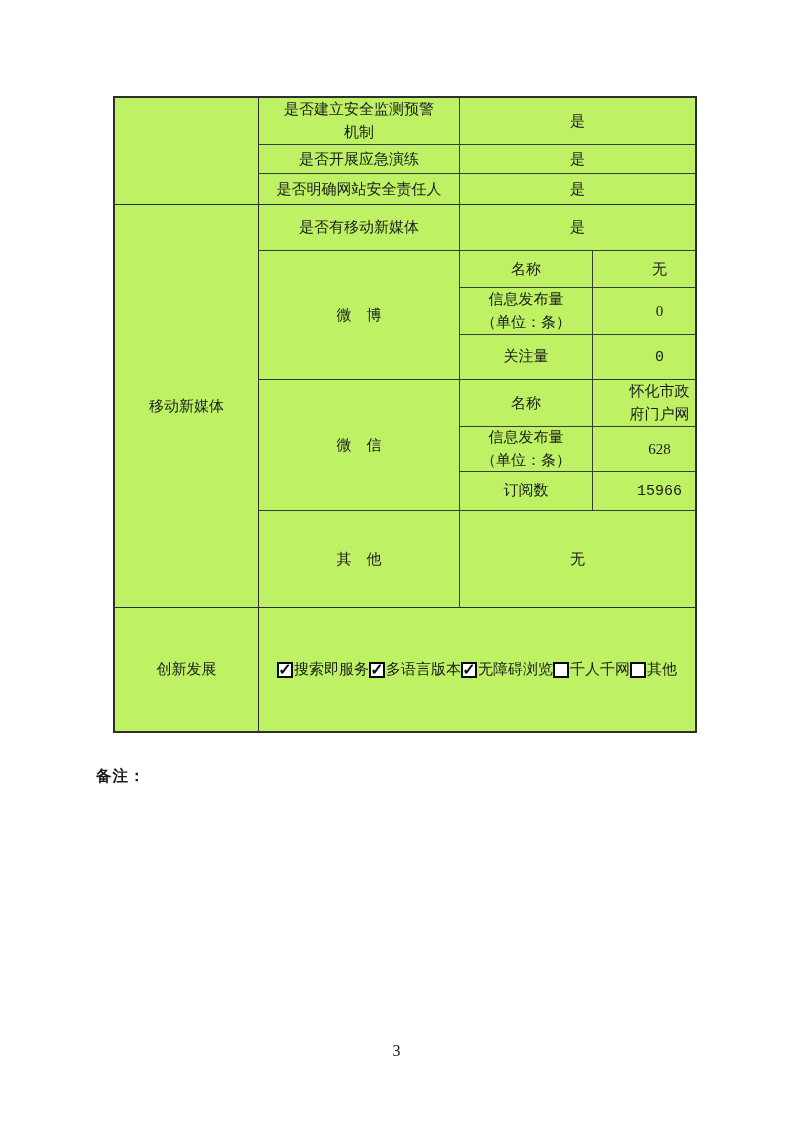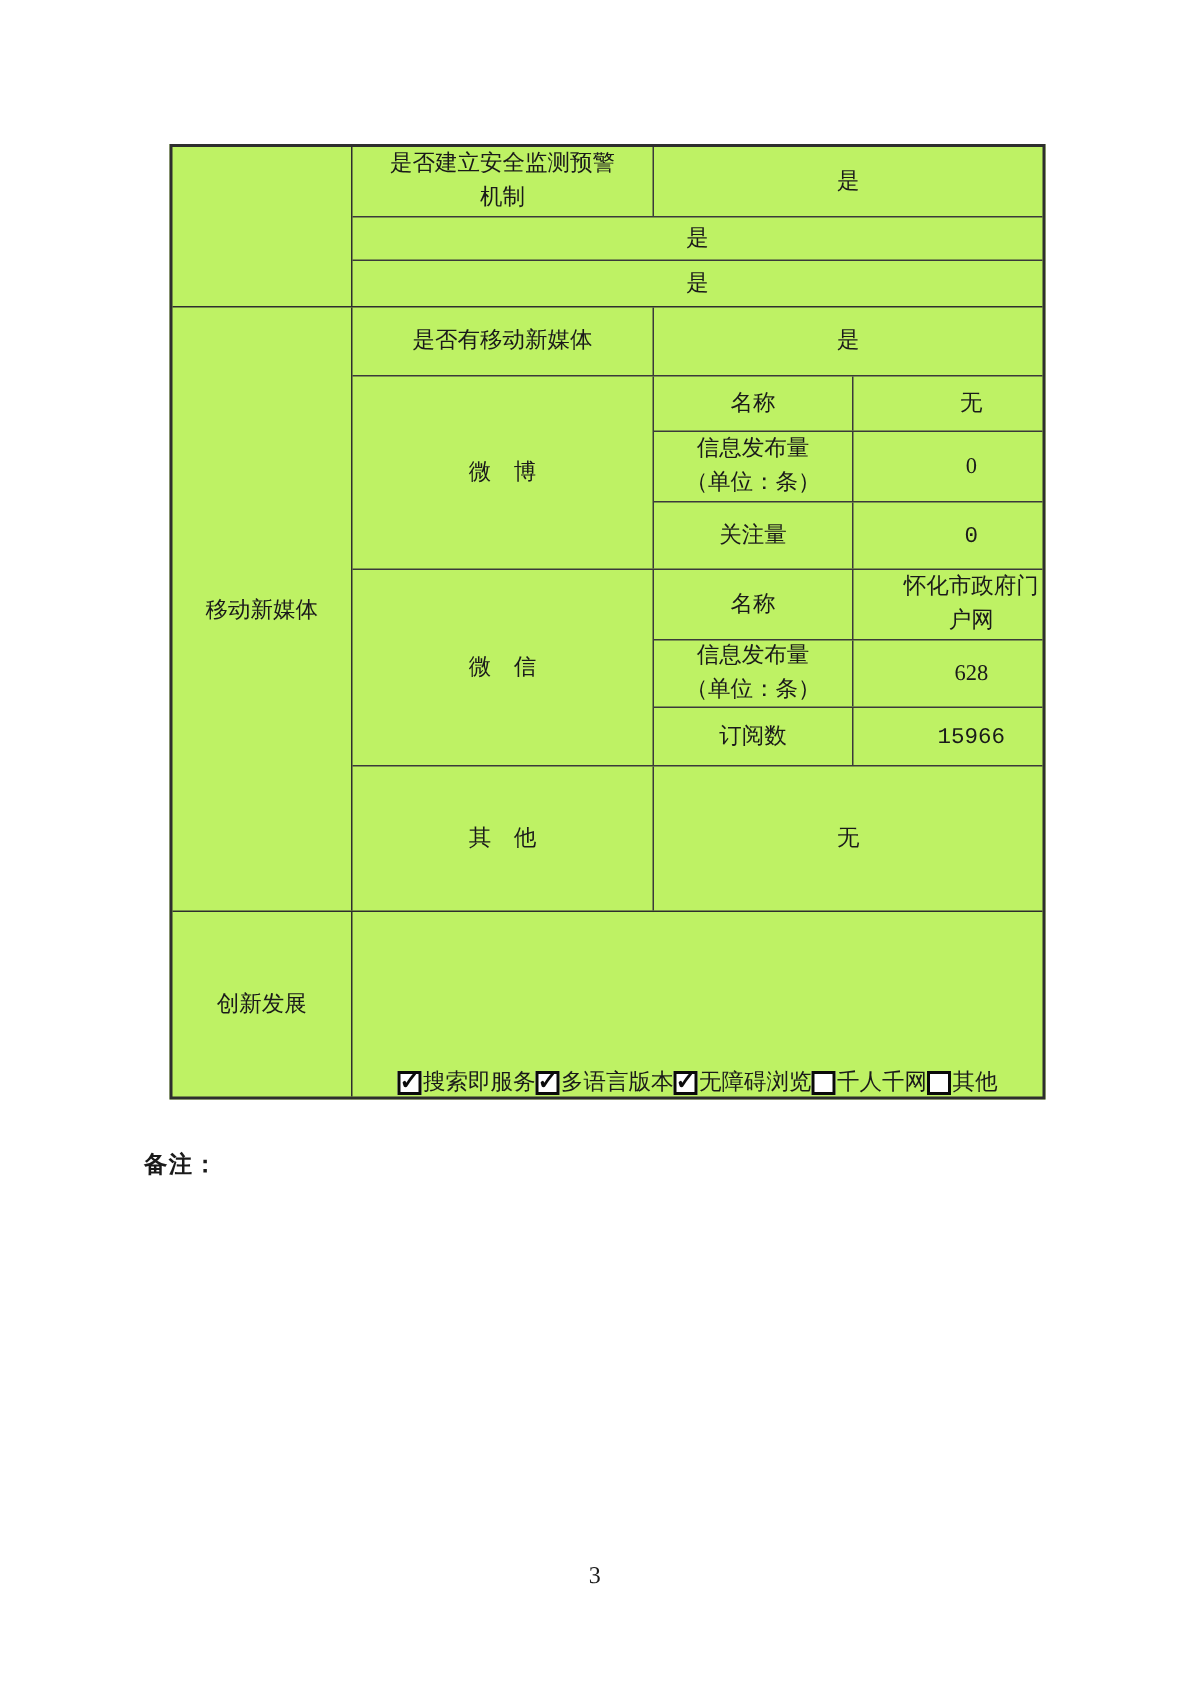--- a/index.html
+++ b/index.html
@@ -34,21 +34,21 @@
   .sec {
     display: flex;
     box-sizing: border-box;
     min-height: 0;
   }
   .sec-security { height: 107px; border-bottom: 1.5px solid #2e2e2e; }
   .sec-mobile   { height: 403px; border-bottom: 1.5px solid #2e2e2e; }
   .sec-innovation { flex: 1; }
 
   .cellL {
-    width: 120px;
+    width: 144px;
     border-right: 1.5px solid #2e2e2e;
     box-sizing: border-box;
     display: flex;
     align-items: center;
     justify-content: center;
     text-align: center;
     flex-shrink: 0;
   }
   .secR {
     flex: 1;
@@ -114,21 +114,21 @@
   .h131 { height: 131px; } 
   .sh38 { height: 37px; }  
   .sh47 { height: 47px; }  
   .sh48 { height: 47px; }  
   .sh45 { height: 45px; }  
 
   
   .checkline {
     flex: 1;
     display: flex;
-    align-items: flex-end;
+    align-items: center;
     justify-content: center;
     white-space: nowrap;
   }
   .opt { display: inline-flex; align-items: center; }
   .checkbox {
     display: inline-flex;
     align-items: center;
     justify-content: center;
     width: 12px;
     height: 12px;
@@ -175,23 +175,25 @@
     <div class="sec sec-security">
       <div class="cellL"></div>
       <div class="secR">
         <div class="row h48a">
           <div class="cell lbl">
             <span class="wrap158">是否建立安全监测预警机制</span>
           </div>
           <div class="cell val">是</div>
         </div>
         <div class="row h30">
+          <div class="cell lbl">是否开展应急演练</div>
           <div class="cell val">是</div>
         </div>
         <div class="row last">
+          <div class="cell lbl">是否明确网站安全责任人</div>
           <div class="cell val">是</div>
         </div>
       </div>
     </div>
 
     <div class="sec sec-mobile">
       <div class="cellL">移动新媒体</div>
       <div class="secR">
 
         <div class="row h46">

